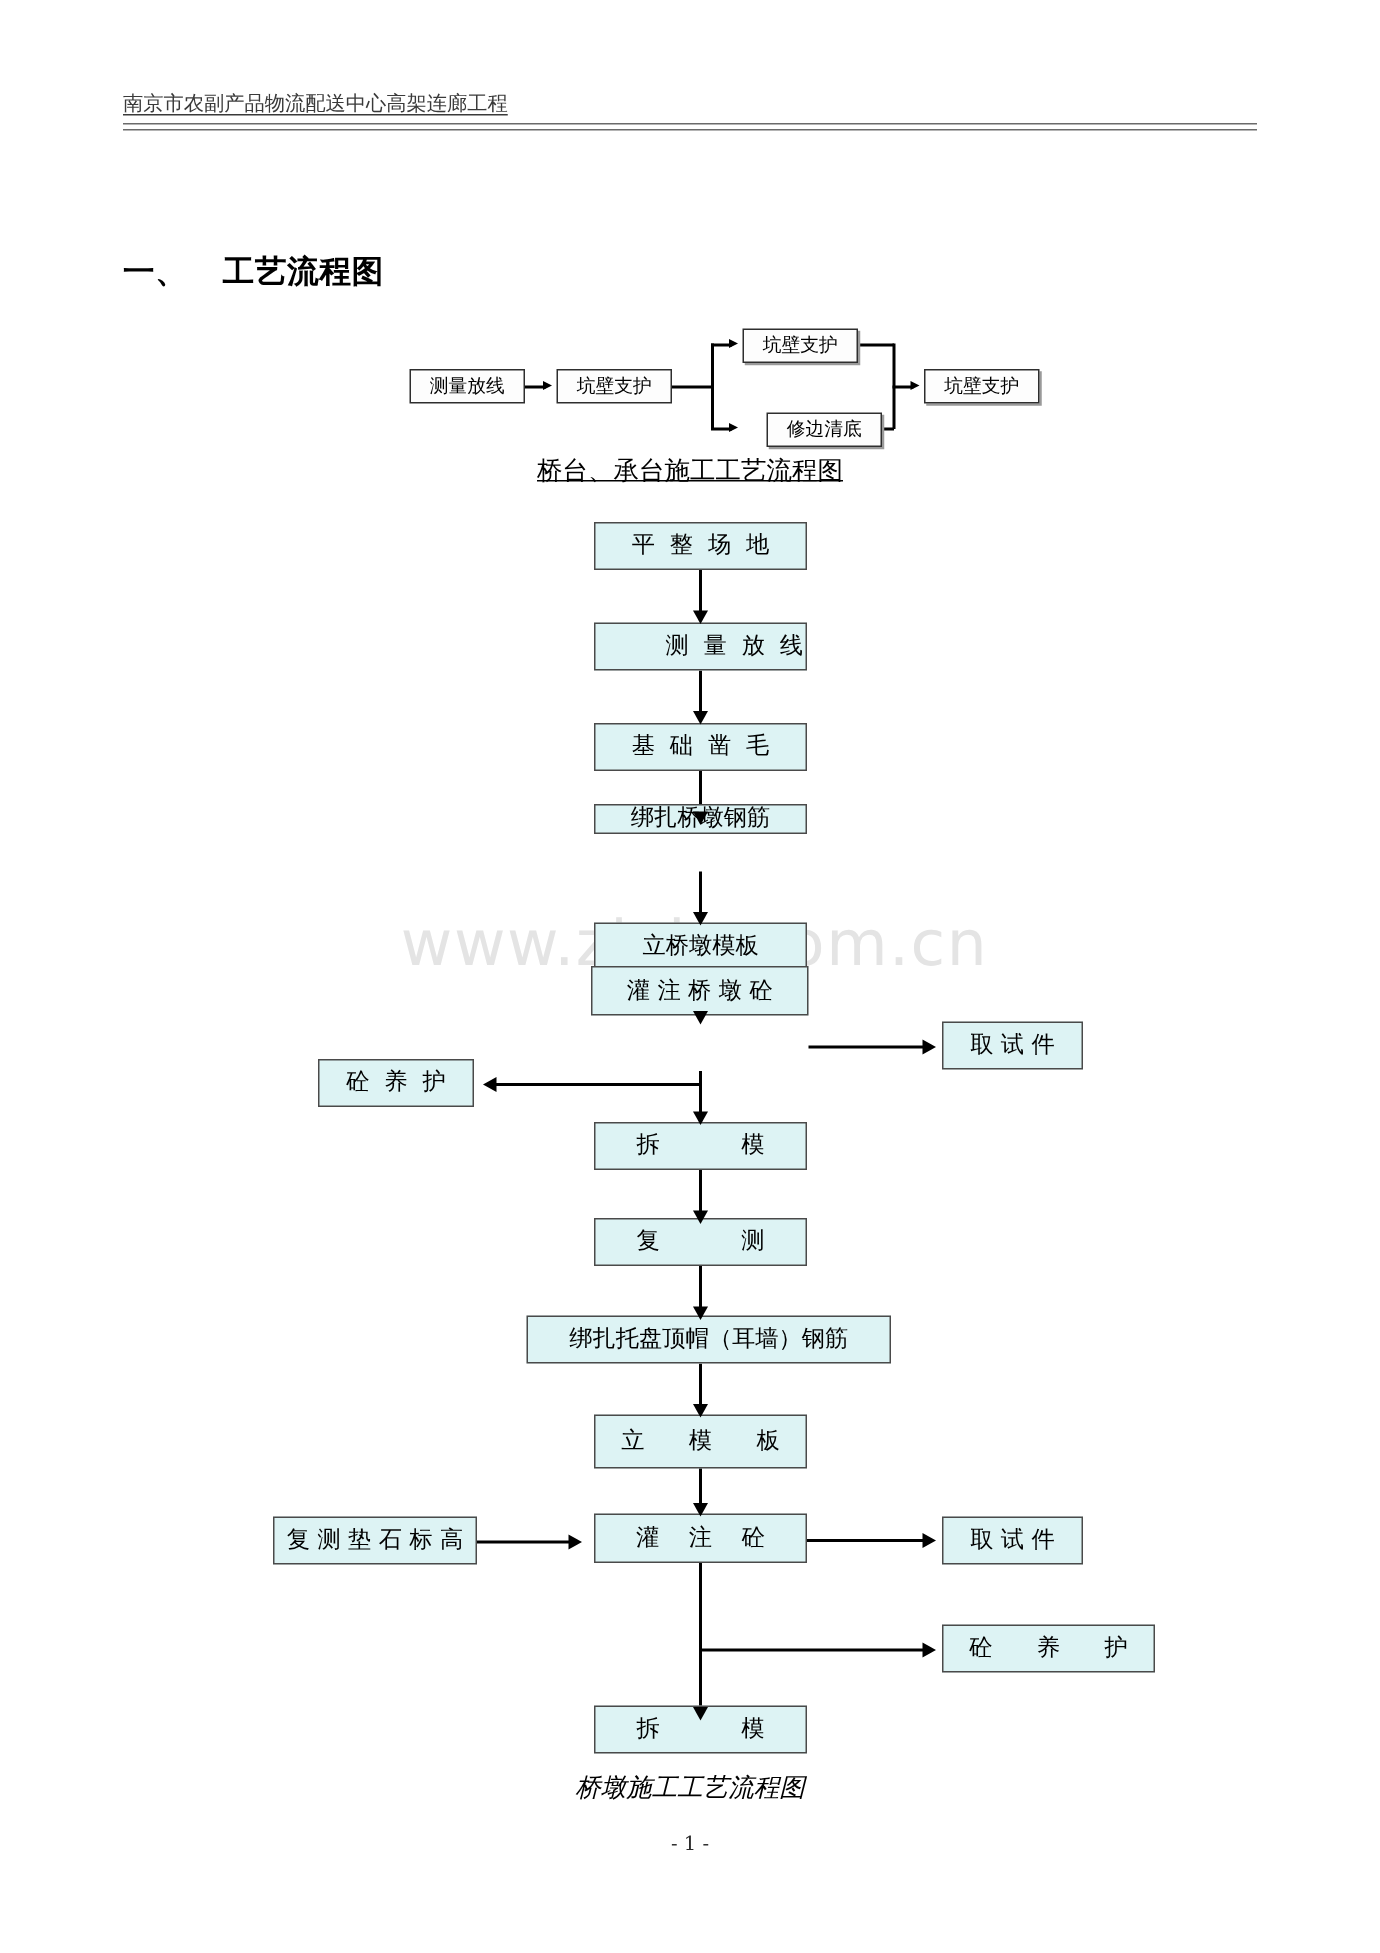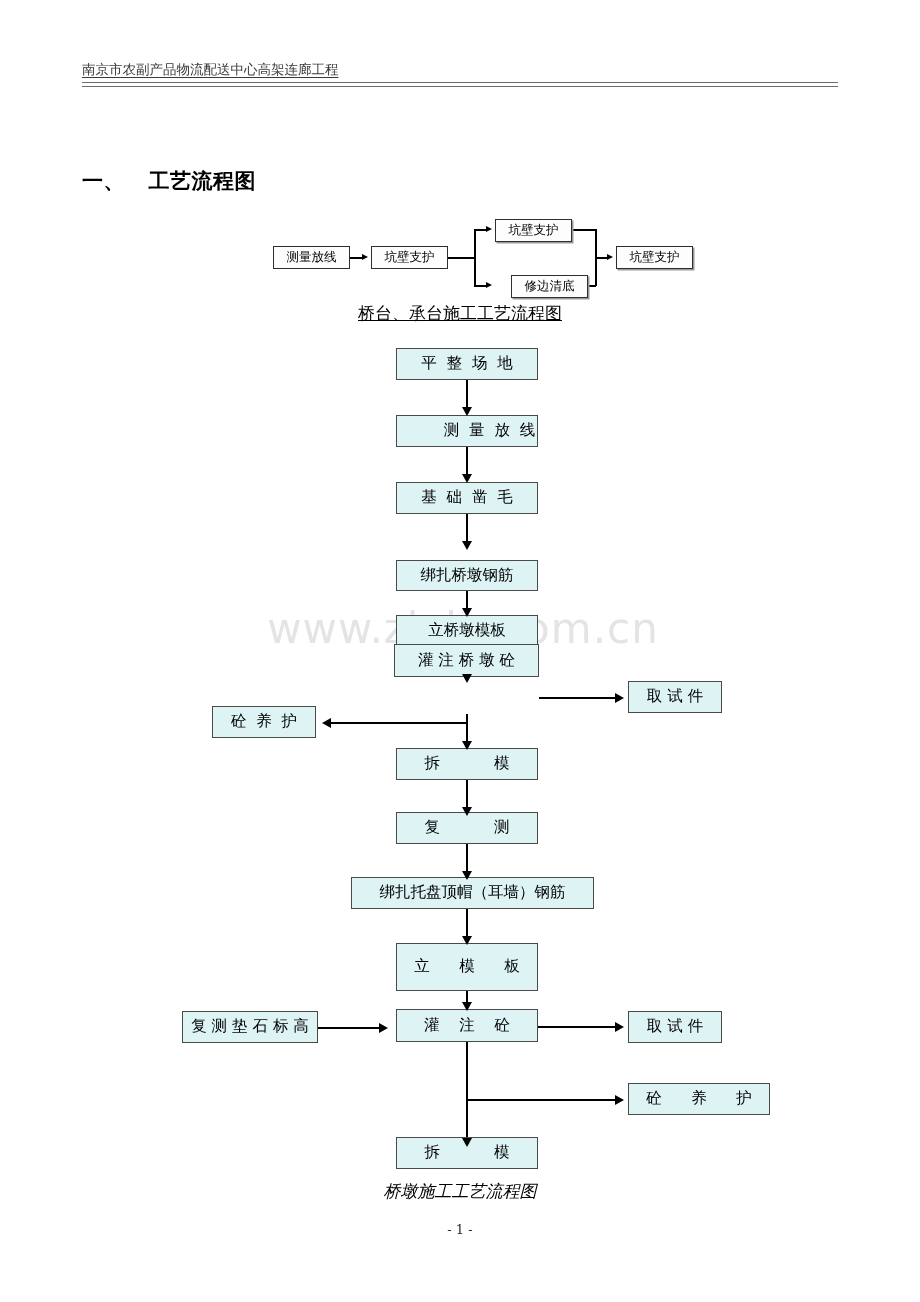--- a/index.html
+++ b/index.html
@@ -229,21 +229,21 @@
     <div class="arrow down" style="left:462px; top:407px;"></div>
 
     <div class="fbox" style="left:396px; top:415px; width:142px; height:32px;padding-left:45px;">测  量  放  线</div>
     <div class="vline" style="left:466px; top:447px; height:30px;"></div>
     <div class="arrow down" style="left:462px; top:474px;"></div>
 
     <div class="fbox" style="left:396px; top:482px; width:142px; height:32px;">基  础  凿  毛</div>
     <div class="vline" style="left:466px; top:514px; height:30px;"></div>
     <div class="arrow down" style="left:462px; top:541px;"></div>
 
-    <div class="fbox" style="left:396px; top:560px; width:142px; height:31px;">绑扎桥墩钢筋</div>
+    <div class="fbox" style="left:396px; top:536px; width:142px; height:20px;">绑扎桥墩钢筋</div>
     <div class="vline" style="left:466px; top:581px; height:30px;"></div>
     <div class="arrow down" style="left:462px; top:608px;"></div>
 
     <div class="fbox" style="left:396px; top:615px; width:142px; height:32px;">立桥墩模板</div>
     <div class="vline" style="left:466px; top:647px; height:31px;"></div>
     <div class="arrow down" style="left:462px; top:674px;"></div>
 
     <div class="fbox" style="left:394px; top:644px; width:145px; height:33px;">灌 注 桥 墩 砼</div>
 
     <div class="hline" style="left:539px; top:697px; width:80px;"></div>
@@ -261,21 +261,21 @@
     <div class="arrow down" style="left:462px; top:807px;"></div>
 
     <div class="fbox" style="left:396px; top:812px; width:142px; height:32px;">复           测</div>
     <div class="vline" style="left:466px; top:844px; height:30px;"></div>
     <div class="arrow down" style="left:462px; top:871px;"></div>
 
     <div class="fbox" style="left:351px; top:877px; width:243px; height:32px;">绑扎托盘顶帽（耳墙）钢筋</div>
     <div class="vline" style="left:466px; top:909px; height:30px;"></div>
     <div class="arrow down" style="left:462px; top:936px;"></div>
 
-    <div class="fbox" style="left:396px; top:943px; width:142px; height:48px;">立      模      板</div>
+    <div class="fbox" style="left:396px; top:943px; width:142px; height:36px;">立      模      板</div>
     <div class="vline" style="left:466px; top:975px; height:31px;"></div>
     <div class="arrow down" style="left:462px; top:1002px;"></div>
 
     <div class="fbox" style="left:182px; top:1011px; width:136px; height:32px;">复 测 垫 石 标 高</div>
     <div class="hline" style="left:318px; top:1027px; width:64px;"></div>
     <div class="arrow right" style="left:379px; top:1022.5px;"></div>
 
     <div class="fbox" style="left:396px; top:1009px; width:142px; height:33px;">灌    注    砼</div>
 
     <div class="hline" style="left:538px; top:1026px; width:82px;"></div>

